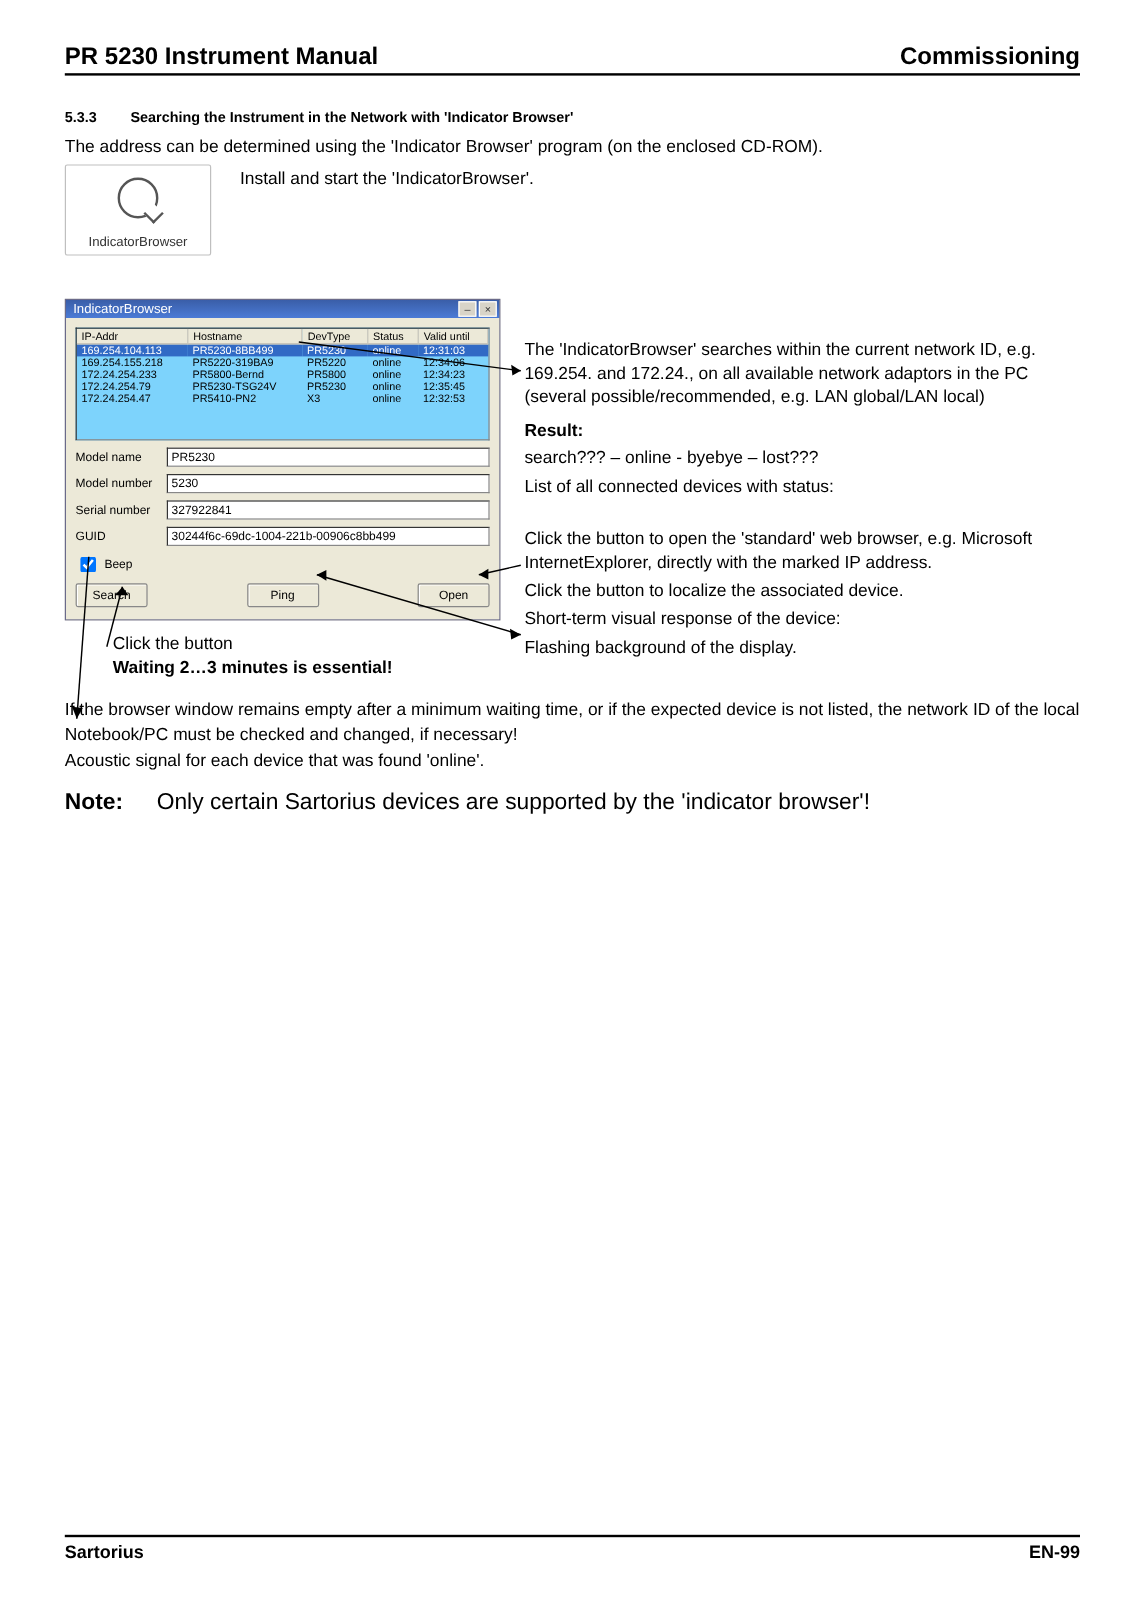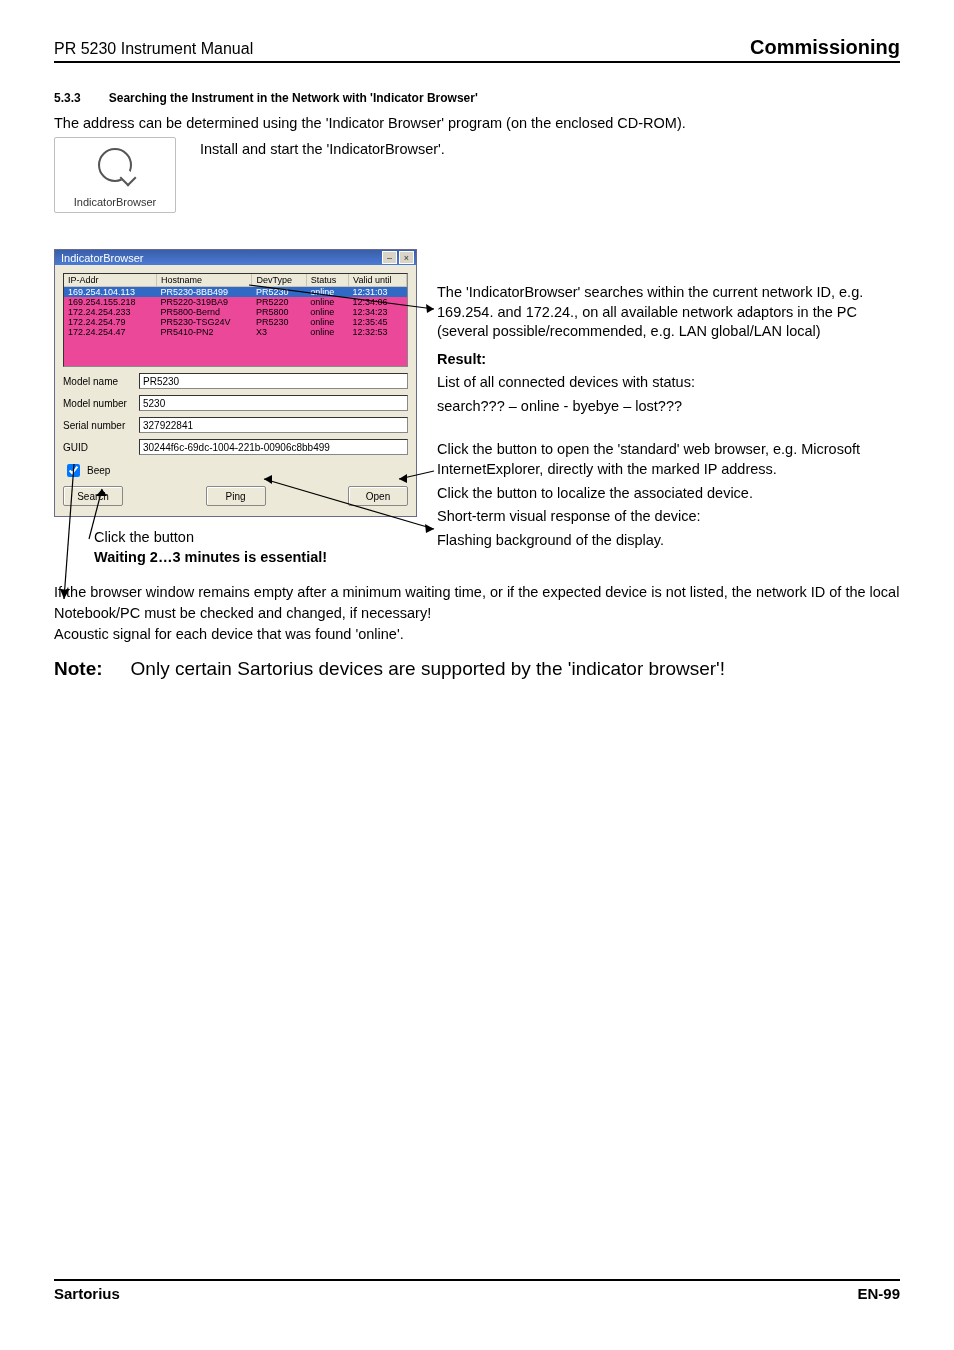--- a/index.html
+++ b/index.html
@@ -18,21 +18,21 @@
     padding: 36px 54px 0 54px;
   }
   .header {
     display: flex;
     justify-content: space-between;
     align-items: baseline;
     border-bottom: 2px solid #000;
     padding-bottom: 2px;
     margin-bottom: 28px;
   }
-  .header .left { font-weight: normal; font-size: 16px; text-align: right; }
+  .header .left { font-weight: bold; font-size: 20px; text-align: right; }
   .header .right { font-weight: bold; font-size: 20px; }
 
   .section-heading {
     display: flex;
     gap: 28px;
     font-weight: bold;
     font-size: 12px;
     margin-bottom: 10px;
   }
   .section-heading .num { }
@@ -81,21 +81,21 @@
     color: #fff;
     display:flex; justify-content:space-between; align-items:center;
     padding: 1px 2px 1px 6px;
     font-size: 11px;
   }
   .titlebar .buttons { display:flex; gap:2px;}
   .titlebar .btn { width:15px; height:13px; background:#d8d4c8; color:#333; font-size:9px;
     display:flex; align-items:center; justify-content:center; border:1px solid #fff;}
   .window-body { background:#ece9d8; padding: 8px 8px 10px 8px; }
   .listview {
-    background:#ec4899; border:1px inset #888; height:94px; overflow:hidden;
+    background:#7dd3fc; border:1px inset #888; height:94px; overflow:hidden;
   }
   table.dev { width:100%; border-collapse:collapse; font-size:9px;}
   table.dev th { background:#ece9d8; text-align:left; font-weight:normal; padding:1px 4px; border-right:1px solid #c8c4b8; border-bottom:1px solid #c8c4b8;}
   table.dev td { padding:0 4px; white-space:nowrap;}
   table.dev tr.selected td { background:#316ac5; color:#fff;}
   .form-row { display:flex; align-items:center; margin-top:6px; gap:6px; font-size:10px;}
   .form-row label { width:70px;}
   .form-row input.text { flex:1 1 auto; height:16px; border:1px inset #888; background:#fff; padding:0 3px; font-size:10px;}
   .check-row { display:flex; align-items:center; gap:4px; font-size:10px; margin-top:6px;}
   .win-buttons { display:flex; justify-content:space-between; margin-top:6px; }
@@ -247,22 +247,22 @@
 
       <div class="callouts">
         <div>Click the button</div>
         <div class="bold">Waiting 2…3 minutes is essential!</div>
       </div>
     </div>
 
     <div class="right-col" style="flex:1; padding-top:44px;">
       <p>The 'IndicatorBrowser' searches within the current network ID, e.g. 169.254. and 172.24., on all available network adaptors in the PC (several possible/recommended, e.g. LAN global/LAN local)</p>
       <p class="bold" style="margin-top:8px;">Result:</p>
+      <p>search??? – online - byebye – lost???</p>
       <p>List of all connected devices with status:</p>
-      <p>search??? – online - byebye – lost???</p>
       <p style="margin-top:24px;">Click the button to open the 'standard' web browser, e.g. Microsoft InternetExplorer, directly with the marked IP address.</p>
       <p>Click the button to localize the associated device.</p>
       <p>Short-term visual response of the device:</p>
       <p>Flashing background of the display.</p>
     </div>
 
     <svg style="position:absolute; left:0; top:0; width:100%; height:380px; pointer-events:none;">
 
       <line class="arrow-line" x1="195" y1="46" x2="380" y2="70"></line>
       <polygon class="arrow-head" points="380,70 372,65 373,74"></polygon>

